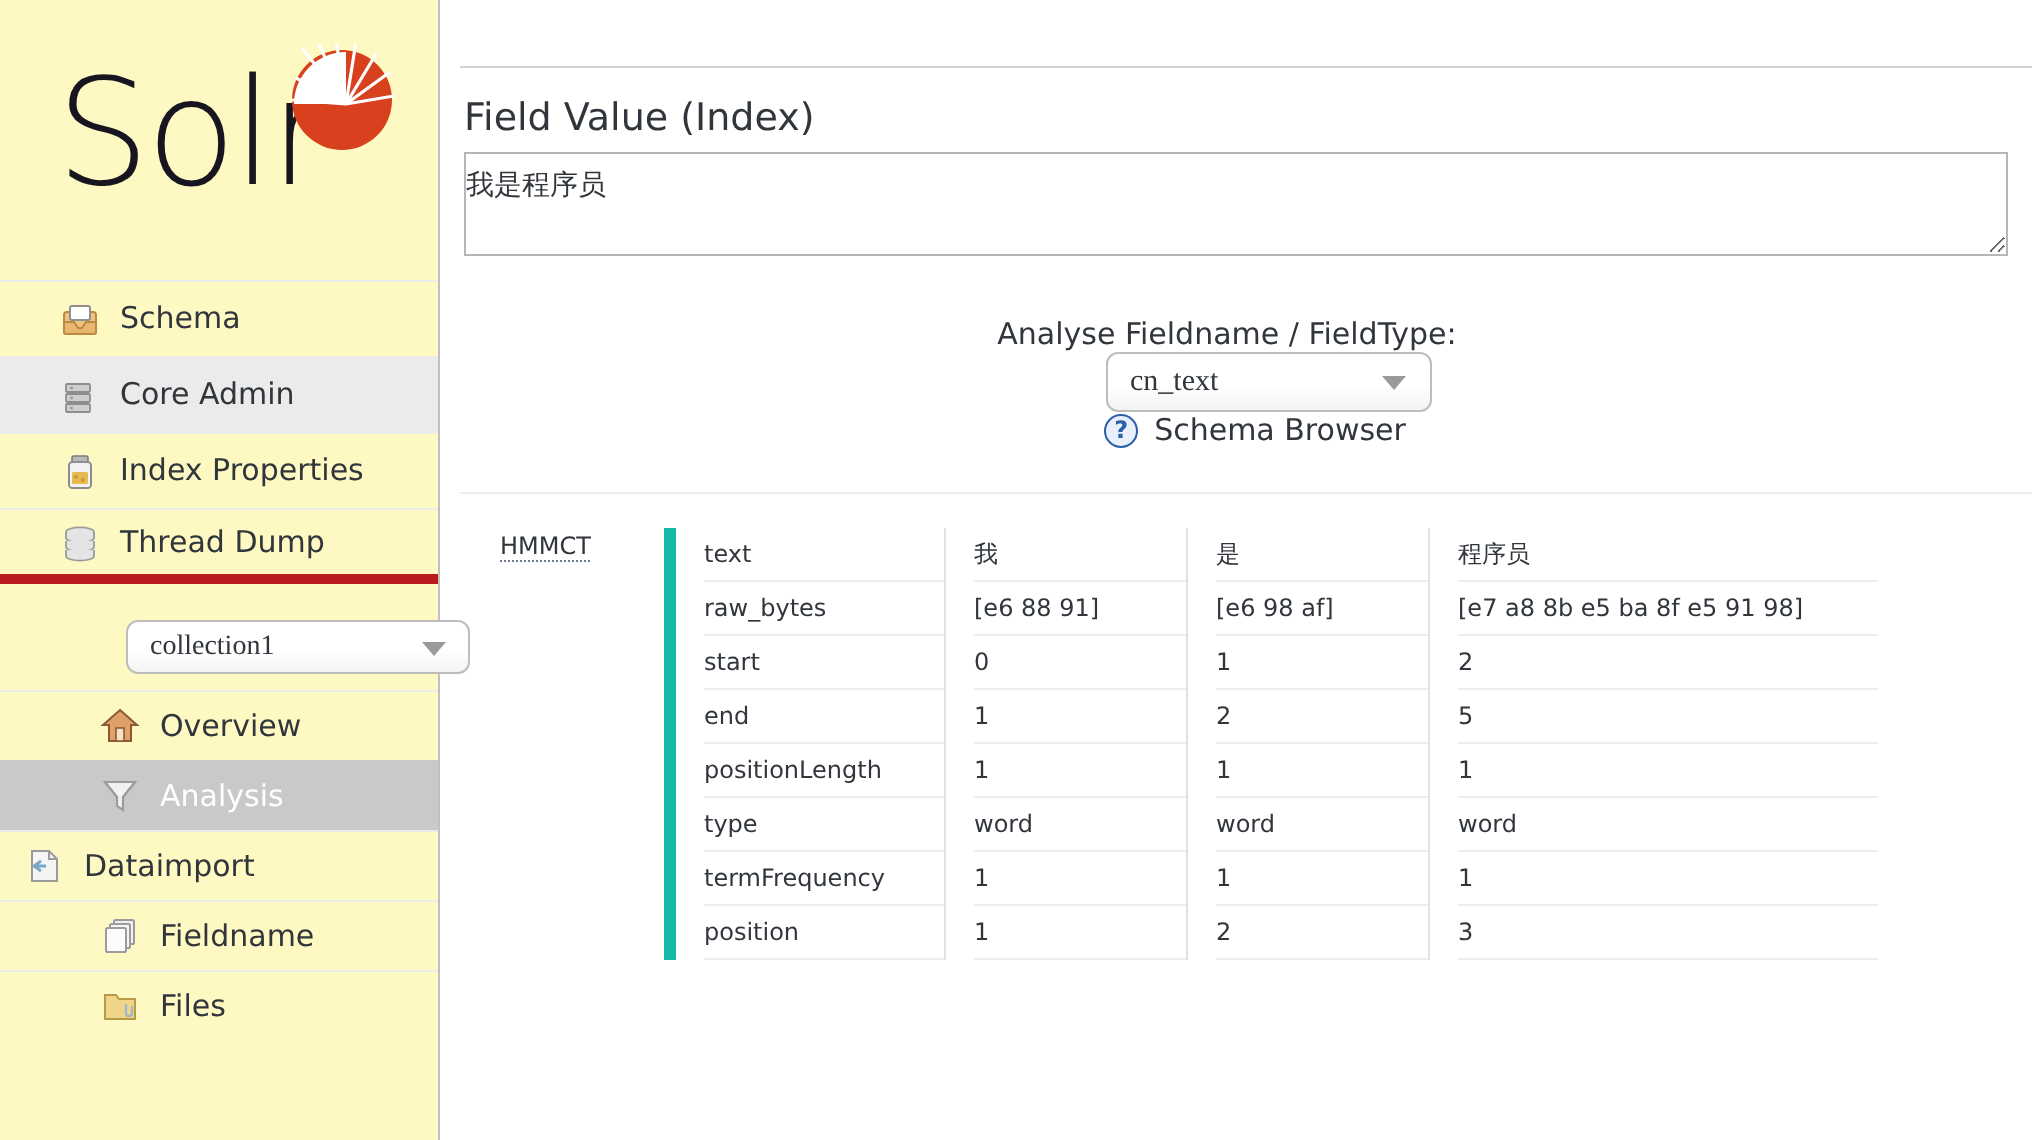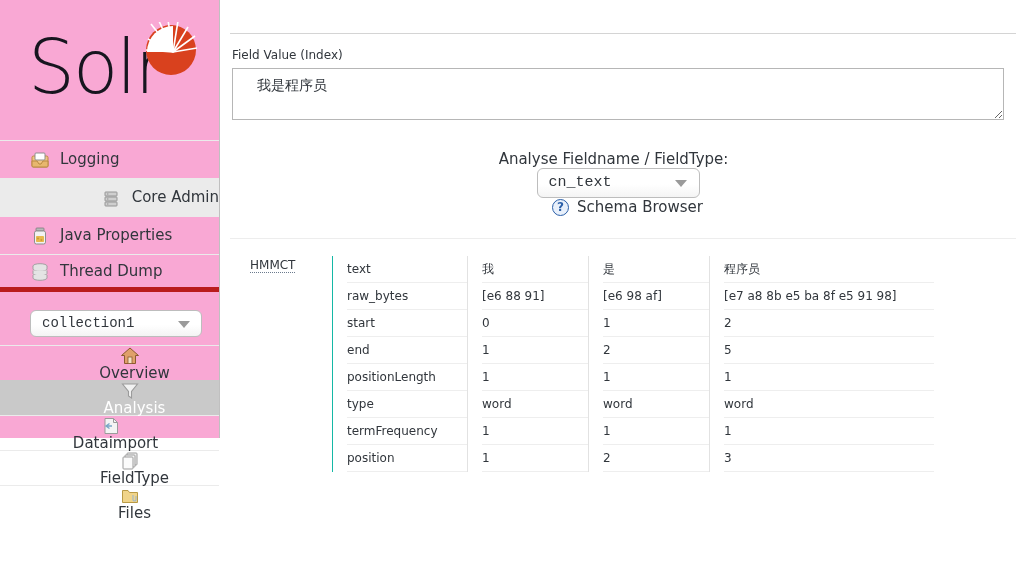--- a/index.html
+++ b/index.html
@@ -20,24 +20,24 @@
     display: flex;
     width: 1016px;
     height: 570px;
     position: relative;
   }
 
   
   #sidebar {
     width: 220px;
     min-width: 220px;
-    height: 438px;
+    height: 570px;
     border-right: 1px solid #c0c0c0;
     box-sizing: border-box;
-    background: #f9a8d4;
+    background: #fef9c3;
     position: relative;
   }
   .logo-wrap {
     height: 140px;
     position: relative;
   }
   .logo-text {
     position: absolute;
     left: 28px;
     top: 30px;
@@ -67,21 +67,21 @@
     align-items: center;
     height: 38px;
     padding-left: 30px;
     border-top: 1px solid #ebebeb;
     box-sizing: border-box;
     font-size: 15px;
     color: #31363c;
     cursor: pointer;
   }
   .nav-item:last-child { border-bottom: 5px solid #b91c1c; }
-  .nav-item.selected { background: #ebebeb; justify-content: flex-end; }
+  .nav-item.selected { background: #ebebeb; }
   .nav-ico {
     width: 20px;
     height: 20px;
     margin-right: 10px;
     position: relative;
     flex: 0 0 20px;
   }
   .nav-label { line-height: 1; }
 
   
@@ -89,28 +89,29 @@
     padding: 18px 0 8px 30px;
   }
   .sel {
     -webkit-appearance: none;
     appearance: none;
     width: 172px;
     height: 27px;
     border: 1px solid #bdbdbd;
     border-radius: 6px;
     background: linear-gradient(to bottom, #ffffff 0%, #ffffff 55%, #f4f4f4 100%);
-    font-family: Liberation Mono, monospace;
+    font-family: Liberation Serif, serif;
     font-size: 14px;
     color: #31363c;
     padding: 0 26px 0 11px;
     box-sizing: border-box;
     line-height: 25px;
     cursor: pointer;
     position: relative;
+    margin-left: 33px;
   }
   .sel-wrap { position: relative; display: inline-block; }
   .sel-arrow {
     position: absolute;
     right: 12px;
     top: 11px;
     width: 0; height: 0;
     border-left: 6px solid transparent;
     border-right: 6px solid transparent;
     border-top: 7px solid #9a9a9a;
@@ -121,21 +122,20 @@
   .sub-item {
     display: flex;
     align-items: center;
     height: 35px;
     padding-left: 50px;
     border-top: 1px solid #ebebeb;
     box-sizing: border-box;
     font-size: 15px;
     color: #31363c;
     cursor: pointer;
-    flex-direction: column;
   }
   .sub-item.active {
     background: #c9c9c9;
     color: #ffffff;
     border-top-color: #c9c9c9;
   }
   .sub-item.active + .sub-item { border-top-color: #ebebeb; padding-left: 12px; }
 
   
   #content {
@@ -147,33 +147,33 @@
     overflow: hidden;
   }
   .top-rule {
     height: 1px;
     background: #d4d4d4;
     margin: 33px 0 0 10px;
   }
   .pad { padding: 0 12px 0 12px; }
 
   .fv-label {
-    font-size: 12px;
+    font-size: 19px;
     color: #31363c;
     margin: 14px 0 6px 0;
   }
   .fv-area {
     width: 772px;
     height: 52px;
     border: 1px solid #b6b6b6;
     box-sizing: border-box;
     font-family: "DejaVu Sans", "Liberation Sans", sans-serif;
     font-size: 14px;
     color: #31363c;
-    padding: 7px 24px;
+    padding: 7px 0;
     resize: both;
     outline: none;
     background: #ffffff;
     line-height: 1.35;
     display: block;
   }
 
   .analyse-row {
     display: flex;
     align-items: center;
@@ -239,21 +239,21 @@
     padding-right: 16px !important;
     padding-top: 2px !important;
     white-space: nowrap;
   }
   .abbr {
     border-bottom: 1px dotted #6b7a8d;
     color: #31363c;
     cursor: help;
   }
   .attr-col {
-    border-left: 1px solid #14b8a6;
+    border-left: 6px solid #14b8a6;
     padding-left: 14px !important;
     min-width: 120px;
   }
   .tok-col {
     border-left: 1px solid #e2e2e2;
     padding-left: 14px !important;
   }
   .tok-col.first { padding-left: 14px !important; }
   .cellrow {
     height: 27px;
@@ -302,21 +302,21 @@
 
     <ul class="nav-list">
       <li class="nav-item">
         <span class="nav-ico">
           <svg width="20" height="20" viewBox="0 0 20 20">
             <rect x="2" y="6" width="16" height="11" rx="1.5" fill="#f0c382" stroke="#b98a42" stroke-width="1"></rect>
             <rect x="5" y="3" width="10" height="7" rx="1" fill="#ffffff" stroke="#8f8f8f" stroke-width="1"></rect>
             <path d="M2 11 h5 l2 3 h2 l2 -3 h5 v5 a1 1 0 0 1 -1 1 h-14 a1 1 0 0 1 -1 -1 Z" fill="#e8b76e" stroke="#b98a42" stroke-width="1"></path>
           </svg>
         </span>
-        <span class="nav-label">Logging</span>
+        <span class="nav-label">Schema</span>
       </li>
       <li class="nav-item selected">
         <span class="nav-ico">
           <svg width="20" height="20" viewBox="0 0 20 20">
             <g fill="#cfcfcf" stroke="#8d8d8d" stroke-width="0.9">
               <rect x="3" y="4" width="12" height="4" rx="0.6"></rect>
               <rect x="3" y="9" width="12" height="4" rx="0.6"></rect>
               <rect x="3" y="14" width="12" height="4" rx="0.6"></rect>
             </g>
             <g fill="#9a9a9a">
@@ -331,21 +331,21 @@
       <li class="nav-item">
         <span class="nav-ico">
           <svg width="20" height="20" viewBox="0 0 20 20">
             <rect x="6" y="2" width="8" height="3" rx="0.8" fill="#b9b9b9" stroke="#7c7c7c" stroke-width="0.8"></rect>
             <rect x="4.5" y="5" width="11" height="13" rx="1.8" fill="#f2f2f2" stroke="#8d8d8d" stroke-width="1"></rect>
             <rect x="6" y="10" width="8" height="6" rx="0.8" fill="#e7b94f"></rect>
             <circle cx="8" cy="12.5" r="1" fill="#c99a33"></circle>
             <circle cx="11.4" cy="14" r="1" fill="#c99a33"></circle>
           </svg>
         </span>
-        <span class="nav-label">Java Properties</span>
+        <span class="nav-label">Index Properties</span>
       </li>
       <li class="nav-item">
         <span class="nav-ico">
           <svg width="20" height="20" viewBox="0 0 20 20">
             <g fill="#e4e4e4" stroke="#9b9b9b" stroke-width="0.9">
               <ellipse cx="10" cy="5" rx="7" ry="2.3"></ellipse>
               <path d="M3 5 v3 a7 2.3 0 0 0 14 0 v-3"></path>
               <path d="M3 9.5 v3 a7 2.3 0 0 0 14 0 v-3"></path>
               <path d="M3 14 v3 a7 2.3 0 0 0 14 0 v-3"></path>
             </g>
@@ -393,21 +393,21 @@
         <span class="nav-label">Dataimport</span>
       </li>
       <li class="sub-item">
         <span class="nav-ico">
           <svg width="20" height="20" viewBox="0 0 20 20">
             <rect x="7" y="2" width="10" height="12" rx="0.8" fill="#f0f0f0" stroke="#9b9b9b" stroke-width="1"></rect>
             <rect x="5" y="4" width="10" height="12" rx="0.8" fill="#f6f6f6" stroke="#9b9b9b" stroke-width="1"></rect>
             <rect x="3" y="6" width="10" height="12" rx="0.8" fill="#fbfbfb" stroke="#9b9b9b" stroke-width="1"></rect>
           </svg>
         </span>
-        <span class="nav-label">FieldType</span>
+        <span class="nav-label">Fieldname</span>
       </li>
       <li class="sub-item">
         <span class="nav-ico">
           <svg width="20" height="20" viewBox="0 0 20 20">
             <path d="M2.5 4.5 H8 L9.5 6.5 H17.5 V16.5 H2.5 Z" fill="#f0d48a" stroke="#b99a45" stroke-width="1"></path>
             <path d="M13 9 v5 a1.6 1.6 0 0 0 3 0 v-4" fill="none" stroke="#9fb7c9" stroke-width="1.1"></path>
           </svg>
         </span>
         <span class="nav-label">Files</span>
       </li>

